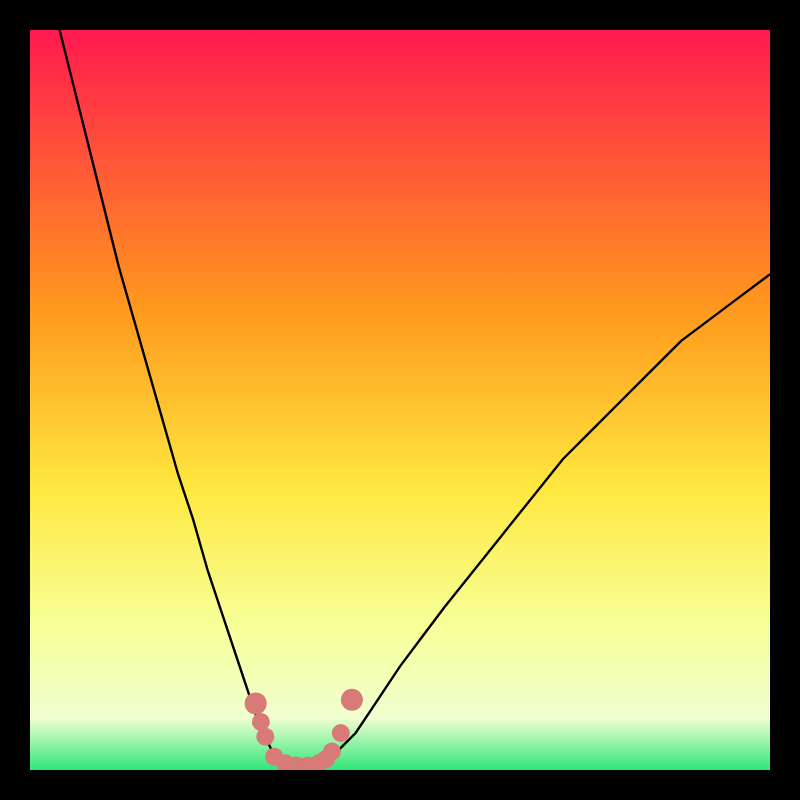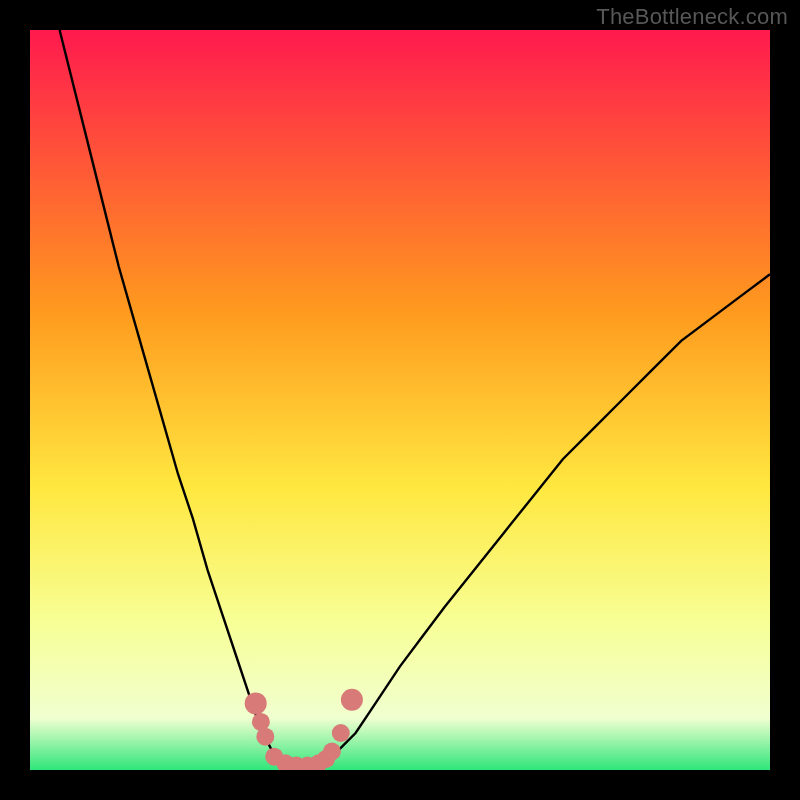--- a/index.html
+++ b/index.html
@@ -36,21 +36,20 @@
     font-weight: 500;
     letter-spacing: 0.2px;
   }
   svg { display: block; }
 </style>
 </head>
 <body>
 
 <div class="frame">
 
-  <div class="watermark">TheBottleneck.com</div>
 
   <div class="plot-area">
     <svg id="chart-svg" width="740" height="740" viewBox="0 0 740 740">
       <defs>
         <linearGradient id="bg-grad" x1="0" y1="0" x2="0" y2="1">
           <stop id="g0" offset="0%" stop-color="#ff1a4e"></stop>
           <stop id="g1" offset="38%" stop-color="#ff9a1e"></stop>
           <stop id="g2" offset="62%" stop-color="#ffe840"></stop>
           <stop id="g3" offset="80%" stop-color="#f7ff96"></stop>
           <stop id="g4" offset="93%" stop-color="#f0ffd0"></stop>

